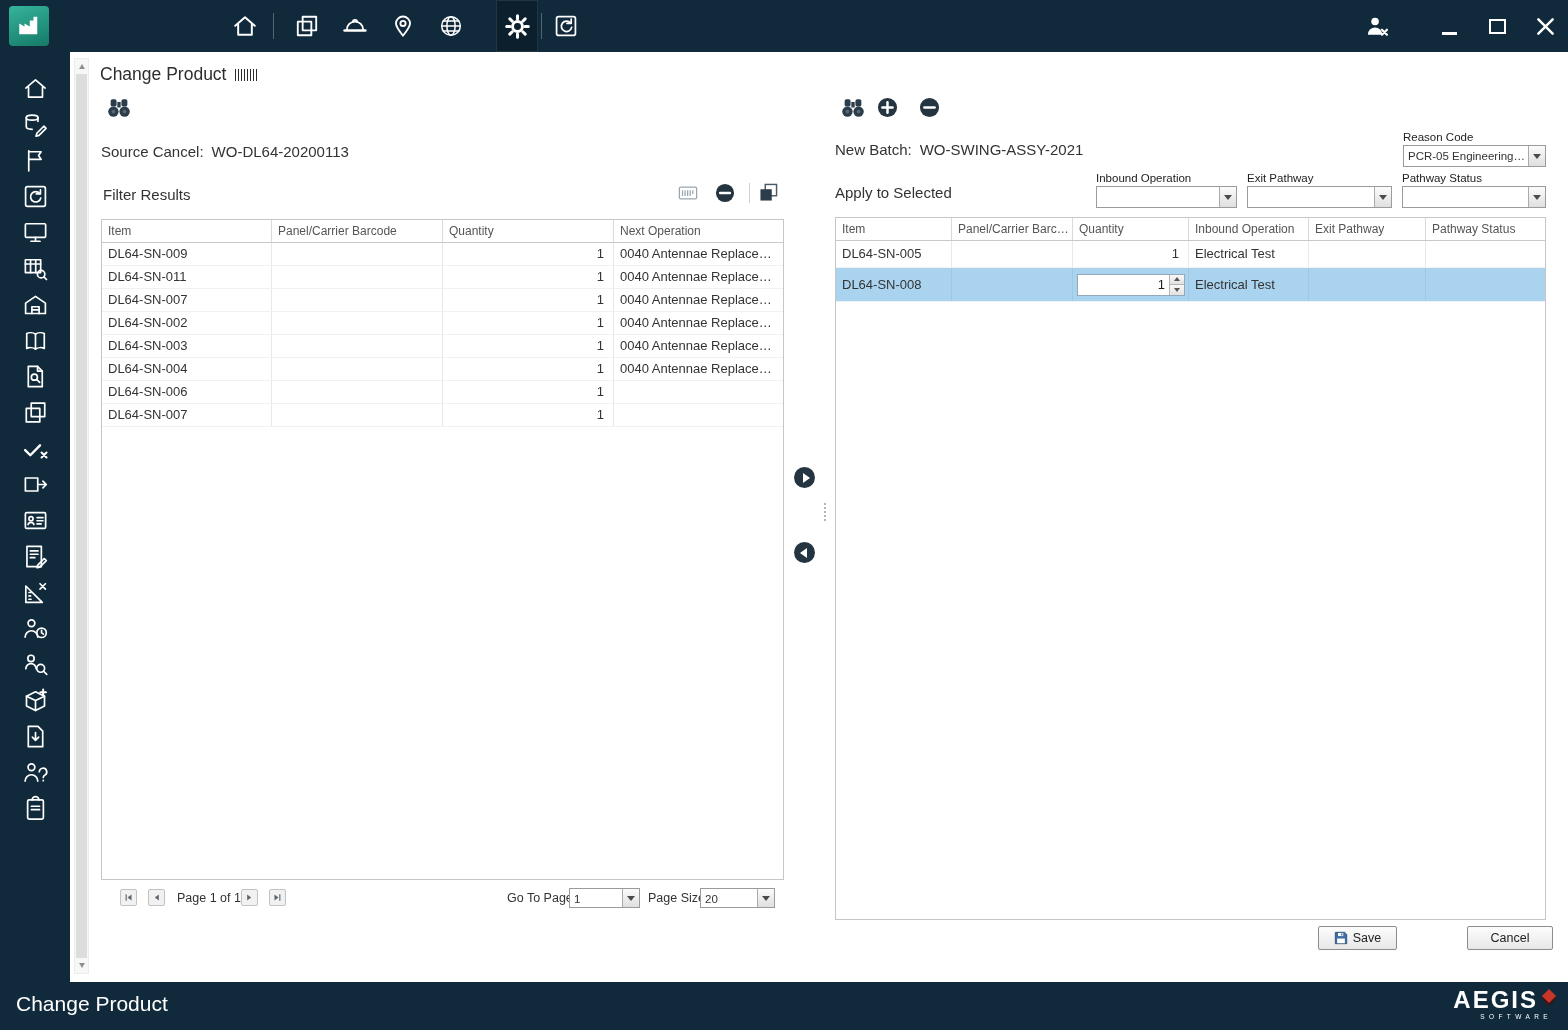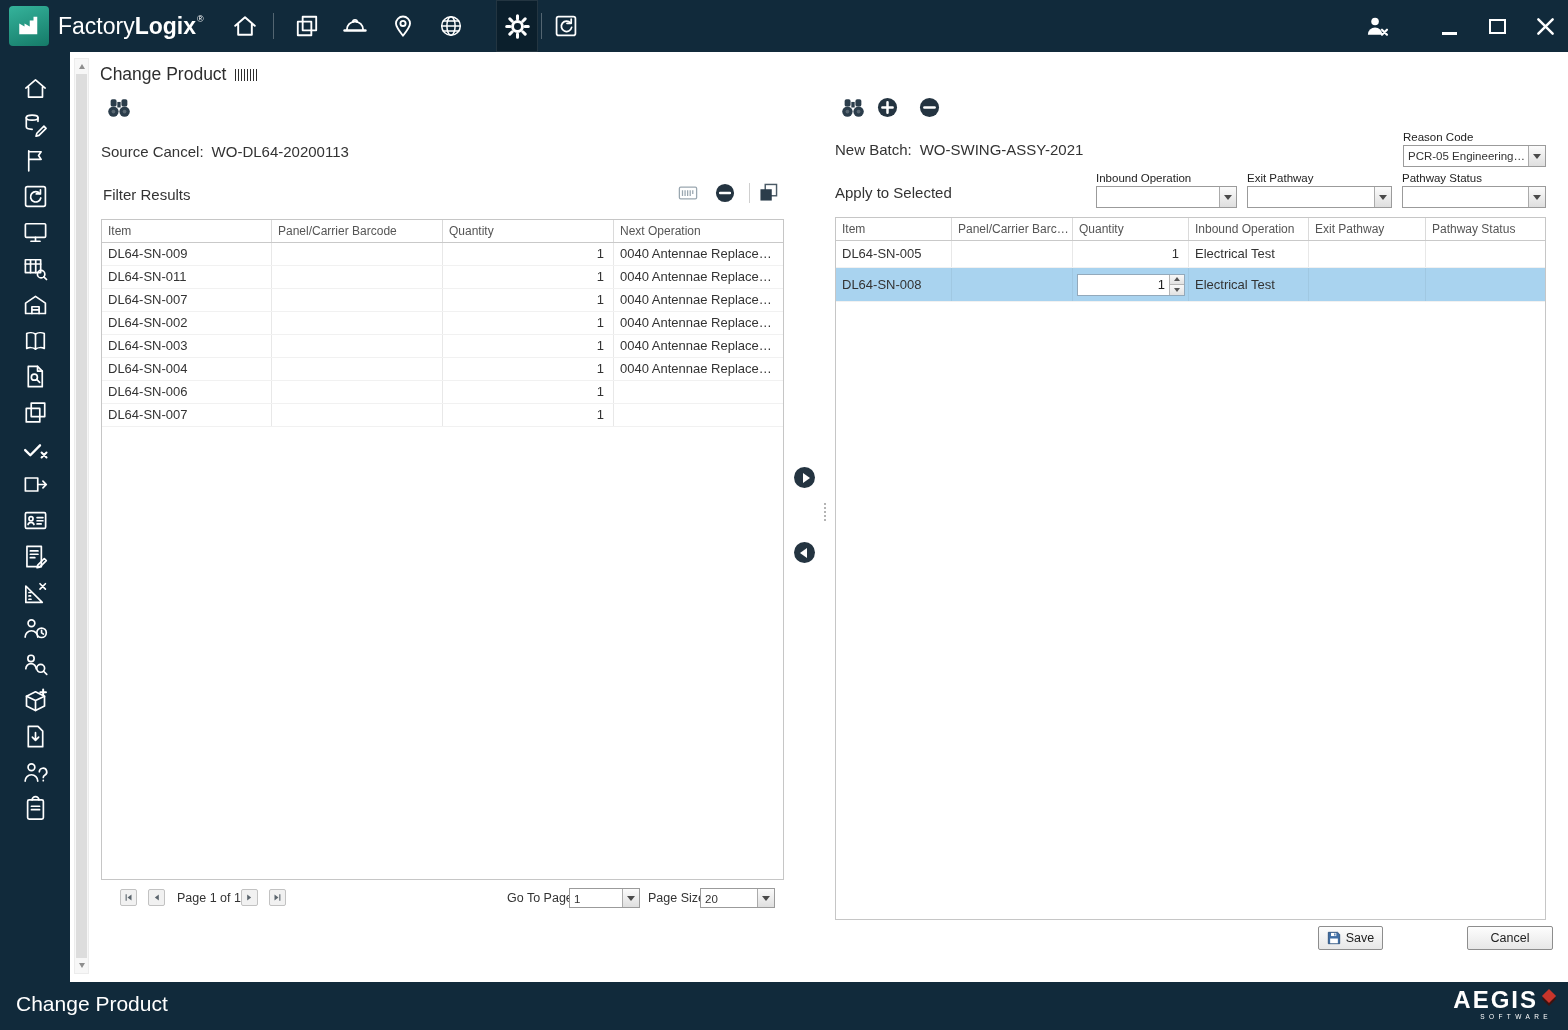--- a/index.html
+++ b/index.html
@@ -111,25 +111,20 @@
   .ag-sub{font-size:6.5px;letter-spacing:4.4px;color:#fff;margin-top:1px;padding-right:2px}
 </style>
 </head>
 <body>
 
 <div id="titlebar" data-interactable="false">
   <div id="logo-tile" data-interactable="false">
     <svg viewBox="0 0 40 40">
         <path d="M7 31V16.5l7 4.3v-4.3l7 4.3V12.5h5V7.5h5V31z" fill="#fff"></path>
       </svg>
-  </div>
-  <div id="brand" data-interactable="false">
-    <span id="brand-f" data-interactable="false">Factory</span>
-      <span id="brand-l" data-interactable="false">Logix</span>
-      <sup id="brand-r" data-interactable="false">®</sup>
   </div>
   <div class="tb-btn" style="left:228px" data-interactable="true">
       <svg viewBox="0 0 24 24" fill="none" stroke="#fff" stroke-width="1.8" stroke-linecap="round" stroke-linejoin="round">
         <path d="M3 11.8L12 4l9 7.8M5.7 10.6V20h12.6v-9.4"></path>
       </svg>
     </div>
   <div class="tb-sep" style="left:273px" data-interactable="false"></div>
   <div class="tb-btn" style="left:290px" data-interactable="true">
       <svg viewBox="0 0 24 24" fill="none" stroke="#fff" stroke-width="1.7" stroke-linecap="round" stroke-linejoin="round">
         <rect x="8" y="3.5" width="12.5" height="12.5"></rect>
@@ -575,21 +570,21 @@
             </span>
           </span>
         </div>
         <div class="td rc3" data-interactable="false">Electrical Test</div>
         <div class="td rc4" data-interactable="false"></div>
         <div class="td rc5" data-interactable="false"></div>
       </div>
     </div>
 </div>
 
-<button class="btn" style="left:1318px;top:926px;width:65px" data-interactable="true">
+<button class="btn" style="left:1318px;top:926px;width:79px" data-interactable="true">
   <span class="icon-btn" style="position:static;width:14px;height:14px" data-interactable="false"><svg viewBox="0 0 16 16">
         <path d="M1.5 1.5h10.6l2.4 2.4v10.6H1.5z" fill="#3f6ea5" stroke="#2c4f78"></path>
         <rect x="4.6" y="2.2" width="6" height="3.6" fill="#fff"></rect>
         <rect x="8.2" y="2.8" width="1.5" height="2.4" fill="#3f6ea5"></rect>
         <rect x="3.6" y="8.6" width="8.8" height="5.4" fill="#fff"></rect>
       </svg></span>
   <span data-interactable="false">Save</span>
 </button>
 <button class="btn" style="left:1467px;top:926px;width:86px" data-interactable="true">
   <span data-interactable="false">Cancel</span>

